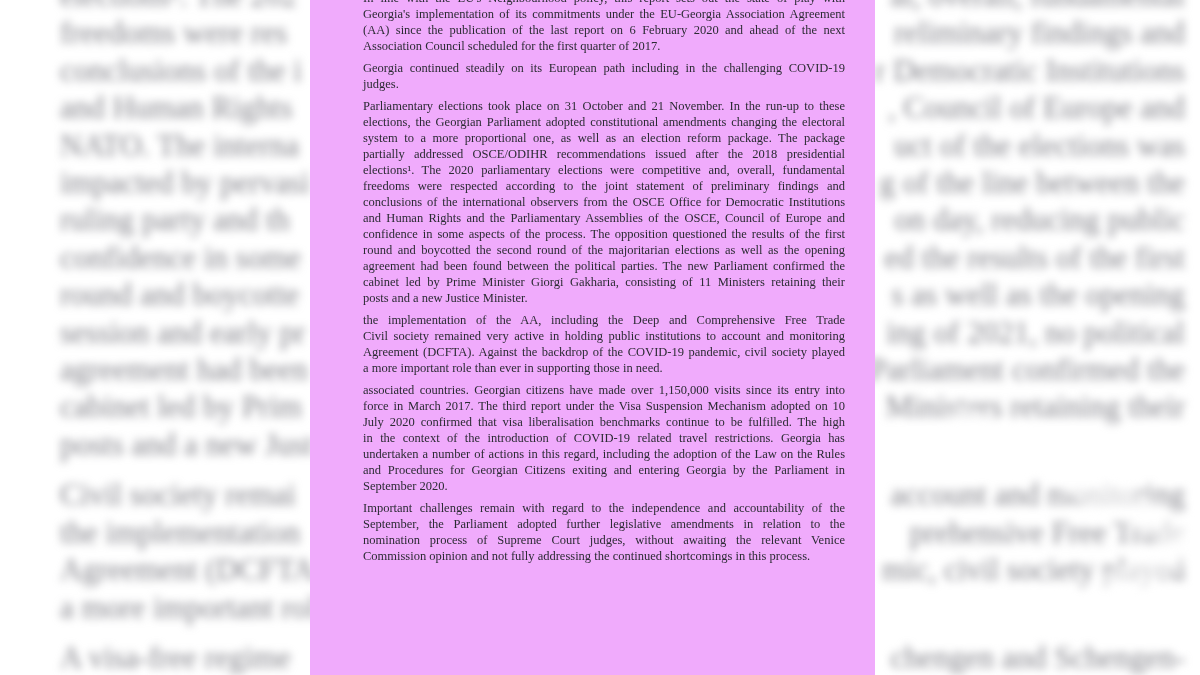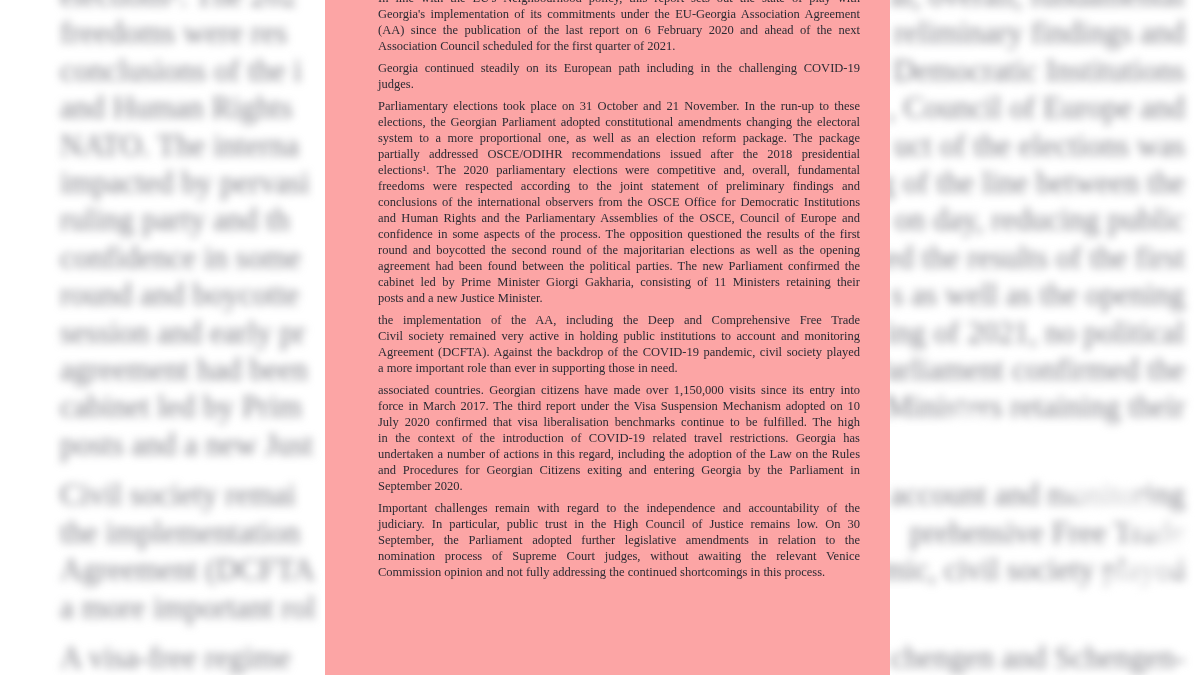--- a/index.html
+++ b/index.html
@@ -17,22 +17,22 @@
   .bg-col{position:absolute;font-size:31px;line-height:37.4px;}
   .bg-left{left:60px;top:-23px;width:820px;text-align:left;}
   .bg-right{right:15px;top:-23px;width:770px;text-align:right;}
   .bg-col .para{margin:0 0 13px 0;}
   .bg-col .line{white-space:nowrap;}
   .streak{position:absolute;background:#ffffff;opacity:.55;border-radius:10px;}
   .streak.s1{left:935px;top:468px;width:300px;height:34px;transform:rotate(27deg);}
   .streak.s2{left:990px;top:555px;width:310px;height:30px;transform:rotate(-29deg);}
   
   .page{
-    position:absolute;left:325px;top:0;width:565px;height:675px;
-    background:#fca5a5;
+    position:absolute;left:310px;top:0;width:565px;height:675px;
+    background:#f0abfc;
   }
   .page-text{
     position:absolute;left:53px;top:-10px;width:482px;
     font-size:12.5px;line-height:16px;color:#2b2b33;
     filter:blur(.2px);
   }
   .page-text .para{margin:0 0 6px 0;}
   .page-text .line{
     white-space:nowrap;
     text-align:justify;
@@ -99,21 +99,21 @@
   <div class="streak s1"></div>
   <div class="streak s2"></div>
 </div>
 
 <div class="page">
   <div class="page-text">
       <div class="para">
         <div class="line">In line with the EU's Neighbourhood policy, this report sets out the state of play with</div>
         <div class="line">Georgia's implementation of its commitments under the EU-Georgia Association Agreement</div>
         <div class="line">(AA) since the publication of the last report on 6 February 2020 and ahead of the next</div>
-        <div class="line last">Association Council scheduled for the first quarter of 2021.</div>
+        <div class="line last">Association Council scheduled for the first quarter of 2017.</div>
       </div>
       <div class="para">
         <div class="line">Georgia continued steadily on its European path including in the challenging COVID-19</div>
         <div class="line last">judges.</div>
       </div>
       <div class="para">
         <div class="line">Parliamentary elections took place on 31 October and 21 November. In the run-up to these</div>
         <div class="line">elections, the Georgian Parliament adopted constitutional amendments changing the electoral</div>
         <div class="line">system to a more proportional one, as well as an election reform package. The package</div>
         <div class="line">partially addressed OSCE/ODIHR recommendations issued after the 2018 presidential</div>
@@ -137,19 +137,18 @@
         <div class="line">associated countries. Georgian citizens have made over 1,150,000 visits since its entry into</div>
         <div class="line">force in March 2017. The third report under the Visa Suspension Mechanism adopted on 10</div>
         <div class="line">July 2020 confirmed that visa liberalisation benchmarks continue to be fulfilled. The high</div>
         <div class="line">in the context of the introduction of COVID-19 related travel restrictions. Georgia has</div>
         <div class="line">undertaken a number of actions in this regard, including the adoption of the Law on the Rules</div>
         <div class="line">and Procedures for Georgian Citizens exiting and entering Georgia by the Parliament in</div>
         <div class="line last">September 2020.</div>
       </div>
       <div class="para">
         <div class="line">Important challenges remain with regard to the independence and accountability of the</div>
-        <div class="line">judiciary. In particular, public trust in the High Council of Justice remains low. On 30</div>
         <div class="line">September, the Parliament adopted further legislative amendments in relation to the</div>
         <div class="line">nomination process of Supreme Court judges, without awaiting the relevant Venice</div>
         <div class="line last">Commission opinion and not fully addressing the continued shortcomings in this process.</div>
       </div>
     </div>
 </div>
 
 </body></html>

